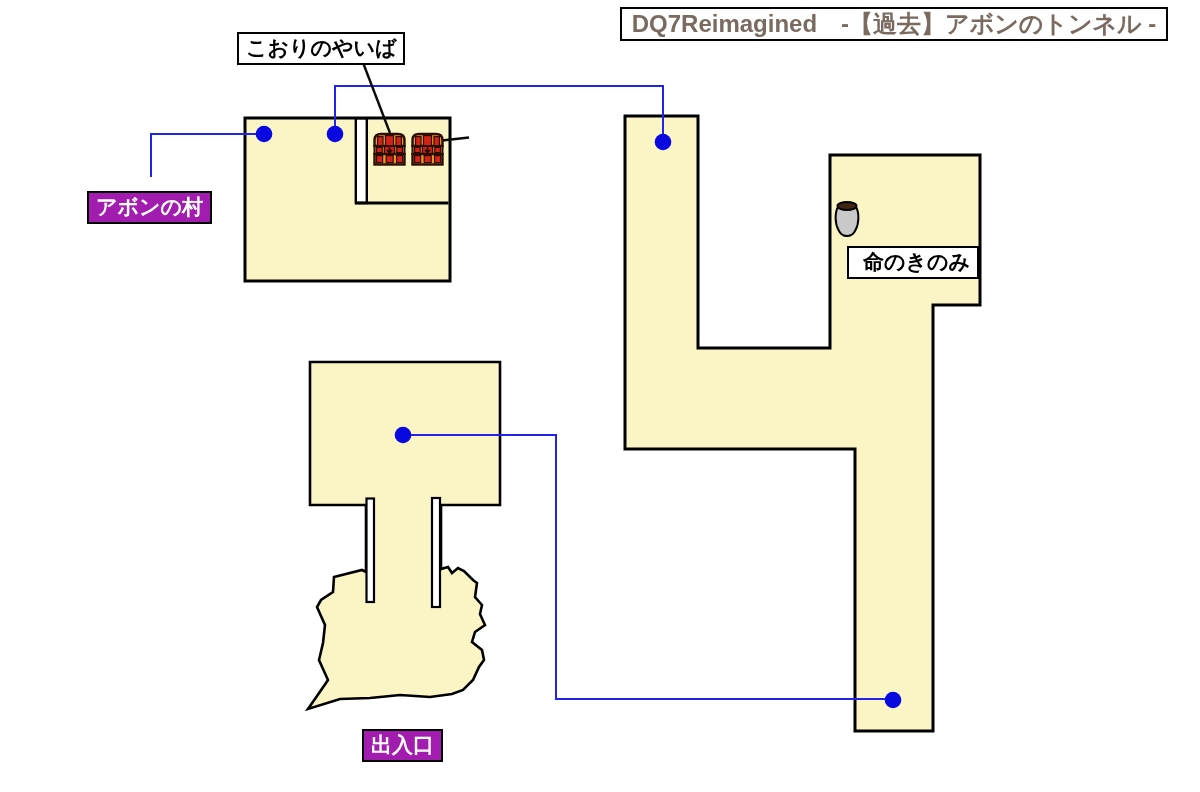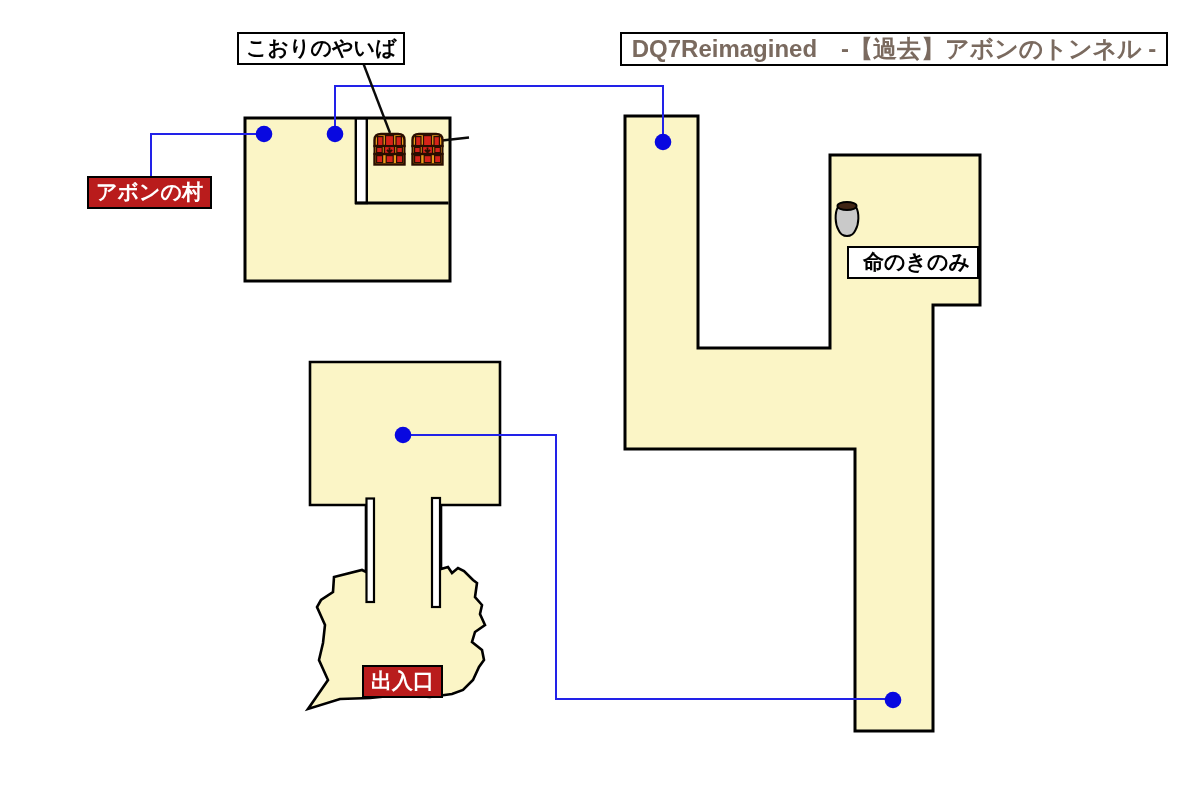--- a/index.html
+++ b/index.html
@@ -15,35 +15,35 @@
     position:absolute;z-index:5;
     border:2.5px solid #000;
     background:#ffffff;color:#000;
     font-weight:700;font-size:21px;line-height:1.15;
     padding:2px 7px 3px 7px;
     white-space:nowrap;
     box-sizing:border-box;
     text-align:right;
   }
   .map-label.blue{
-    background:#b91c1c;color:#ffffff;
+    background:#a21caf;color:#ffffff;margin-top:15px;
   }
   #title-box{
     position:absolute;z-index:5;
-    left:620px;top:32px;width:548px;height:34px;
+    left:620px;top:7px;width:548px;height:34px;
     border:2.5px solid #000;background:#ffffff;
     color:#7A6A5F;font-weight:700;font-size:24px;
     text-align:center;line-height:29px;
     box-sizing:border-box;white-space:nowrap;
   }
   #label-ice-blade{left:237px;top:32px;}
   #label-ice-shield{left:468px;top:116px;}
   #label-abon-village{left:87px;top:176px;}
   #label-life-seed{left:847px;top:246px;padding-left:14px;}
-  #label-entrance{left:362px;top:665px;}
+  #label-entrance{left:362px;top:714px;}
 </style>
 </head>
 <body>
 
 <div id="canvas">
 
   <svg id="mapsvg" width="1200" height="792" viewBox="0 0 1200 792">
     <defs>
       <g id="chest">
         <path d="M2.5,14 V8 Q2.5,2 9,2 H26 Q32.5,2 32.5,8 V14 Z" fill="#E89B1A" stroke="#2a0d00" stroke-width="2.4"></path>

